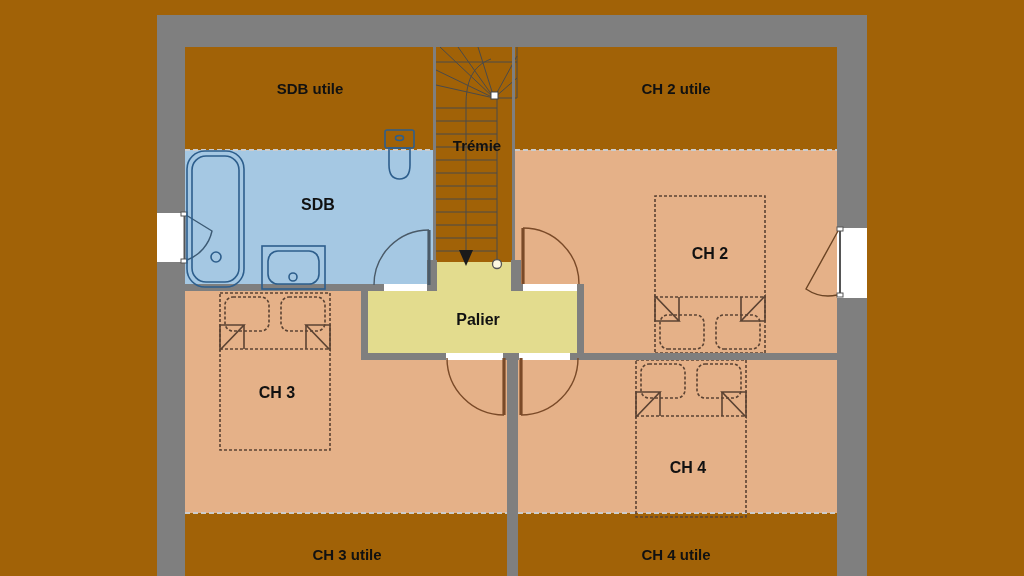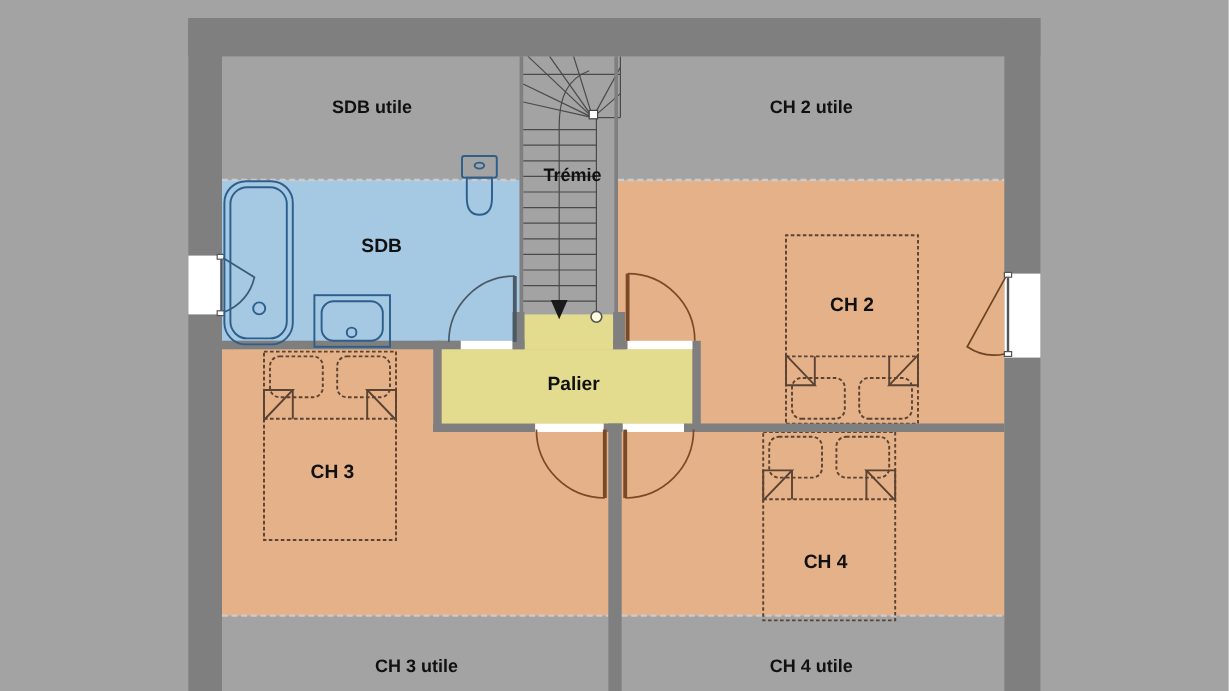--- a/index.html
+++ b/index.html
@@ -1,16 +1,16 @@
 <!DOCTYPE html>
 <html><head>
 <meta charset="utf-8">
 <style>
   html,body{margin:0;padding:0;background:#ffffff;}
-  .stage{position:relative;width:1024px;height:576px;background:#a3a3a3;overflow:hidden;
+  .stage{position:relative;width:1024px;height:576px;background:#a16207;overflow:hidden;
          font-family:"Liberation Sans", sans-serif;}
   svg{display:block;}
   text{font-family:"Liberation Sans", sans-serif;font-weight:bold;}
   .room-label{font-size:16px;}
   .zone-label{font-size:15px;}
   .dash-bed{stroke-dasharray:3,2;fill:none;stroke-width:1.6;}
   .solid-bed{fill:none;stroke-width:1.6;}
   .tread{stroke:#4a4a4a;stroke-width:1;}
   .roofline{stroke:#cccccc;stroke-width:2;stroke-dasharray:5,3;fill:none;}
   .fixture{fill:none;stroke-width:1.6;}

